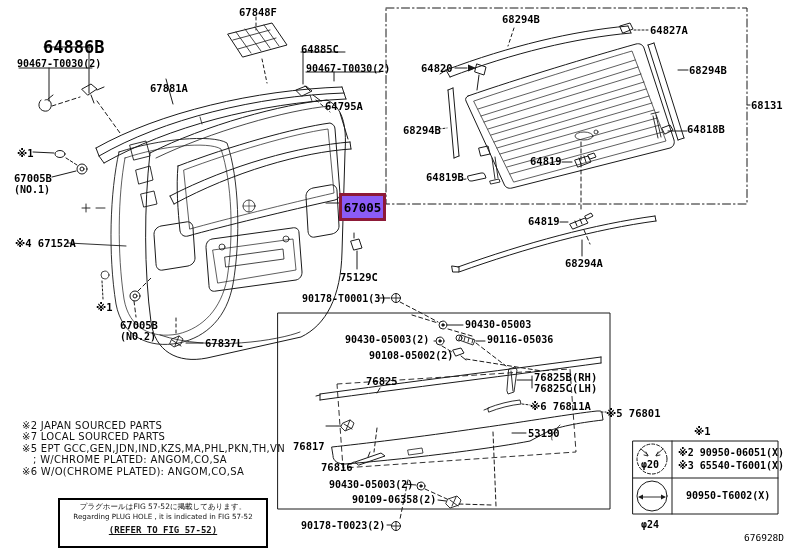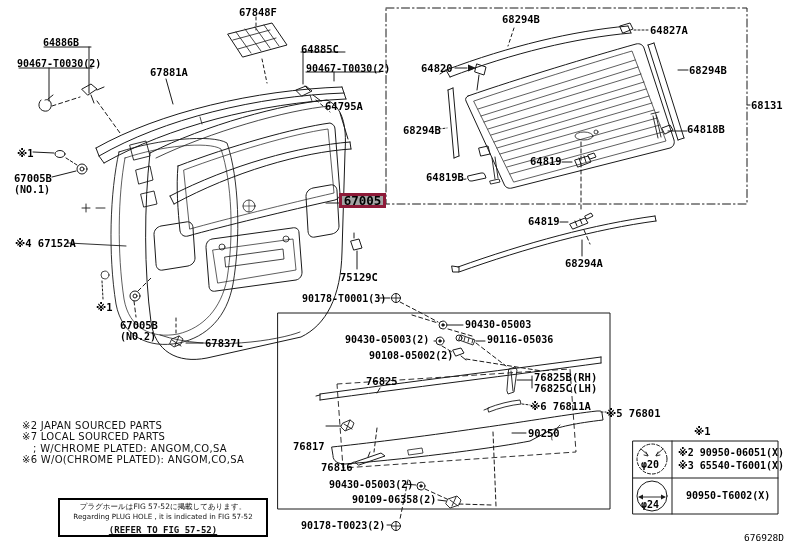--- a/index.html
+++ b/index.html
@@ -6,31 +6,31 @@
   .stage{
     position:relative;width:796px;height:549px;background:#ffffff;overflow:hidden;
     font-family:"DejaVu Sans Mono","DejaVu Sans",monospace;color:#000;
   }
   .stage svg{position:absolute;left:0;top:0;}
   .lbl{
     position:absolute;white-space:nowrap;line-height:1;
     font:bold 10.5px "DejaVu Sans Mono","DejaVu Sans",monospace;color:#000;
   }
   .lbl.sm{font-size:10px;}
-  .lbl.lg{font-size:10px;}
+  .lbl.lg{font-size:17px;}
   .hlbox{
-    position:absolute;left:339px;top:193px;width:47px;height:15px;
-    border:3px solid #8d1a38;background:#a3a3a3;display:flex;align-items:center;justify-content:center;
+    position:absolute;left:339px;top:193px;width:47px;height:28px;
+    border:3px solid #8d1a38;background:#8b5cf6;display:flex;align-items:center;justify-content:center;
     font:bold 12.5px "DejaVu Sans Mono",monospace;box-sizing:border-box;
   }
   .legend{position:absolute;left:22px;top:420px;font:400 10px "DejaVu Sans","Liberation Sans",sans-serif;letter-spacing:.3px;color:#111;}
   .legend div{line-height:11.4px;white-space:nowrap;}
   .legend div.indent{padding-left:11px;}
   .notebox{
-    position:absolute;left:58px;top:498px;width:210px;height:39px;box-sizing:border-box;
+    position:absolute;left:58px;top:498px;width:210px;height:50px;box-sizing:border-box;
     border:2px solid #000;text-align:center;overflow:hidden;
     font:400 7.5px "DejaVu Sans","Liberation Sans",sans-serif;color:#111;
   }
   .notebox .jp{margin-top:2px;white-space:nowrap;}
   .notebox .en{white-space:nowrap;transform:scale(.95);}
   .notebox .ref{font:bold 9px "DejaVu Sans Mono",monospace;text-decoration:underline;margin-top:4px;}
   .figcode{position:absolute;left:744px;top:532px;font:400 9.5px "DejaVu Sans Mono",monospace;}
 </style>
 </head>
 <body>
@@ -244,21 +244,21 @@
       <circle cx="652" cy="496" r="15"></circle>
       <path d="M640,497 H664" stroke-width="0.9"></path>
       <path d="M638,497 l5,-2.5 v5 z M666,497 l-5,-2.5 v5 z" fill="#1a1a1a" stroke="none"></path>
     </g>
   </g>
 </svg>
 
 <div class="lbl" style="left:239px;top:6px">67848F</div>
 <div class="lbl lg" style="left:43px;top:37px">64886B</div>
 <div class="lbl sm" style="left:17px;top:58px">90467-T0030(2)</div>
-<div class="lbl" style="left:150px;top:66px">67881A</div>
+<div class="lbl" style="left:150px;top:82px">67881A</div>
 <div class="lbl" style="left:301px;top:43px">64885C</div>
 <div class="lbl sm" style="left:306px;top:63px">90467-T0030(2)</div>
 <div class="lbl" style="left:325px;top:100px">64795A</div>
 <div class="lbl" style="left:17px;top:147px">※1</div>
 <div class="lbl" style="left:14px;top:172px">67005B</div>
 <div class="lbl sm" style="left:14px;top:184px">(NO.1)</div>
 <div class="lbl" style="left:15px;top:237px">※4 67152A</div>
 <div class="hlbox">67005</div>
 <div class="lbl" style="left:96px;top:301px">※1</div>
 <div class="lbl" style="left:120px;top:319px">67005B</div>
@@ -281,37 +281,38 @@
 
 <div class="lbl sm" style="left:465px;top:319px">90430-05003</div>
 <div class="lbl sm" style="left:345px;top:334px">90430-05003(2)</div>
 <div class="lbl sm" style="left:487px;top:334px">90116-05036</div>
 <div class="lbl sm" style="left:369px;top:350px">90108-05002(2)</div>
 <div class="lbl" style="left:366px;top:375px">76825</div>
 <div class="lbl" style="left:534px;top:371px">76825B(RH)</div>
 <div class="lbl" style="left:534px;top:382px">76825C(LH)</div>
 <div class="lbl" style="left:530px;top:400px">※6 76811A</div>
 <div class="lbl" style="left:293px;top:440px">76817</div>
-<div class="lbl" style="left:528px;top:427px">90250</div>
+<div class="lbl" style="left:528px;top:427px">53190</div>
 <div class="lbl" style="left:606px;top:407px">※5 76801</div>
 <div class="lbl" style="left:321px;top:461px">76816</div>
 <div class="lbl sm" style="left:329px;top:479px">90430-05003(2)</div>
 <div class="lbl sm" style="left:352px;top:494px">90109-06358(2)</div>
 <div class="lbl sm" style="left:301px;top:520px">90178-T0023(2)</div>
 
 <div class="lbl" style="left:694px;top:425px">※1</div>
 <div class="lbl sm" style="left:678px;top:447px">※2 90950-06051(X)</div>
 <div class="lbl sm" style="left:678px;top:460px">※3 65540-T6001(X)</div>
 <div class="lbl sm" style="left:686px;top:490px">90950-T6002(X)</div>
 <div class="lbl sm" style="left:641px;top:459px">φ20</div>
-<div class="lbl sm" style="left:641px;top:499px">φ24</div>
+<div class="lbl sm" style="left:641px;top:519px">φ24</div>
 
 <div class="legend">
   <div>※2 JAPAN SOURCED PARTS</div>
   <div>※7 LOCAL SOURCED PARTS</div>
+  <div>※5 EPT GCC,GEN,JDN,IND,KZS,MA,PHL,PKN,TH,VN</div>
   <div class="indent">; W/CHROME PLATED: ANGOM,CO,SA</div>
   <div>※6 W/O(CHROME PLATED): ANGOM,CO,SA</div>
 </div>
 
 <div class="notebox">
   <div class="jp">プラグホールはFIG 57-52に掲載してあります。</div>
   <div class="en">Regarding PLUG HOLE , it is indicated in FIG 57-52</div>
   <div class="ref">(REFER TO FIG 57-52)</div>
 </div>
 

